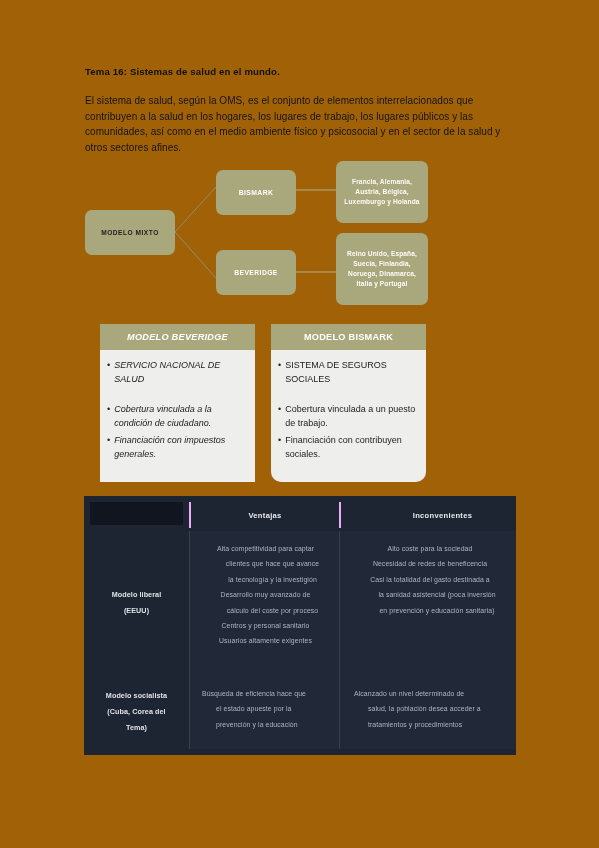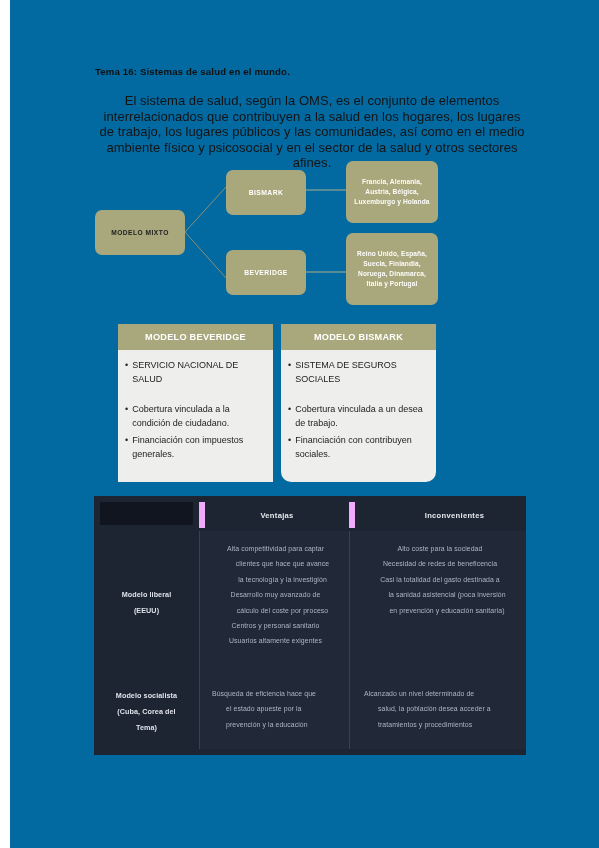--- a/index.html
+++ b/index.html
@@ -14,45 +14,44 @@
     position: relative;
     overflow: hidden;
     font-family: "Liberation Sans", sans-serif;
     color: #1a1a1a;
     -webkit-font-smoothing: antialiased;
   }
 
   .page {
     position: absolute;
     inset: 0;
-    background: #0369a1;
-    margin-left: 10px;
+    background: #a16207;
   }
 
   
   .doc-title {
     position: absolute;
     left: 85px;
     top: 66px;
     width: 430px;
     font-size: 9.6px;
     font-weight: bold;
     letter-spacing: .15px;
     color: #111111;
   }
   .doc-intro {
     position: absolute;
     left: 85px;
     top: 93px;
     width: 434px;
-    font-size: 13px;
+    font-size: 10px;
     line-height: 15.6px;
     color: #141414;
     letter-spacing: .05px;
-    text-align: center;
+    text-align: left;
   }
 
   
   .diagram {
     position: absolute;
     left: 84px;
     top: 160px;
     width: 345px;
     height: 145px;
   }
@@ -126,21 +125,21 @@
     height: 160px;
   }
   .card {
     position: absolute;
     top: 0;
     width: 155px;
     height: 158px;
     background: #eeeeec;
     box-sizing: border-box;
   }
-  .card-left  { left: 17px; }
+  .card-left  { left: 9px; font-style: italic; }
   .card-right { left: 180px; border-radius: 10px; }
   .card-head {
     height: 26px;
     background: #a9a77c;
     color: #ffffff;
     display: flex;
     align-items: center;
     justify-content: center;
     font-size: 9.2px;
     font-weight: bold;
@@ -195,21 +194,21 @@
   .col-cons  { width: 177px; padding-left: 28px; }
 
   .thead .col-label {
     background: #10151f;
     margin: 6px 6px 6px 6px;
     width: 93px;
     height: 23px;
   }
   .thead .col-pros,
   .thead .col-cons {
-    border-left: 6px solid #f0abfc;
+    border-left: 2px solid #f0abfc;
     margin-top: 6px;
     margin-bottom: 3px;
     height: 26px;
   }
 
   .tbody .tcell {
     font-size: 6.9px;
     line-height: 15.4px;
     letter-spacing: .08px;
   }
@@ -286,21 +285,21 @@
 
     <div class="card card-right">
       <div class="card-head">MODELO BISMARK</div>
       <div class="card-body">
         <div class="card-lead">
           <span class="bullet">•</span>
           <span class="txt">SISTEMA DE SEGUROS SOCIALES</span>
         </div>
         <div class="card-item">
           <span class="bullet">•</span>
-          <span class="txt">Cobertura vinculada a un desea de trabajo.</span>
+          <span class="txt">Cobertura vinculada a un puesto de trabajo.</span>
         </div>
         <div class="card-item">
           <span class="bullet">•</span>
           <span class="txt">Financiación con contribuyen sociales.</span>
         </div>
       </div>
     </div>
 
   </div>
 

